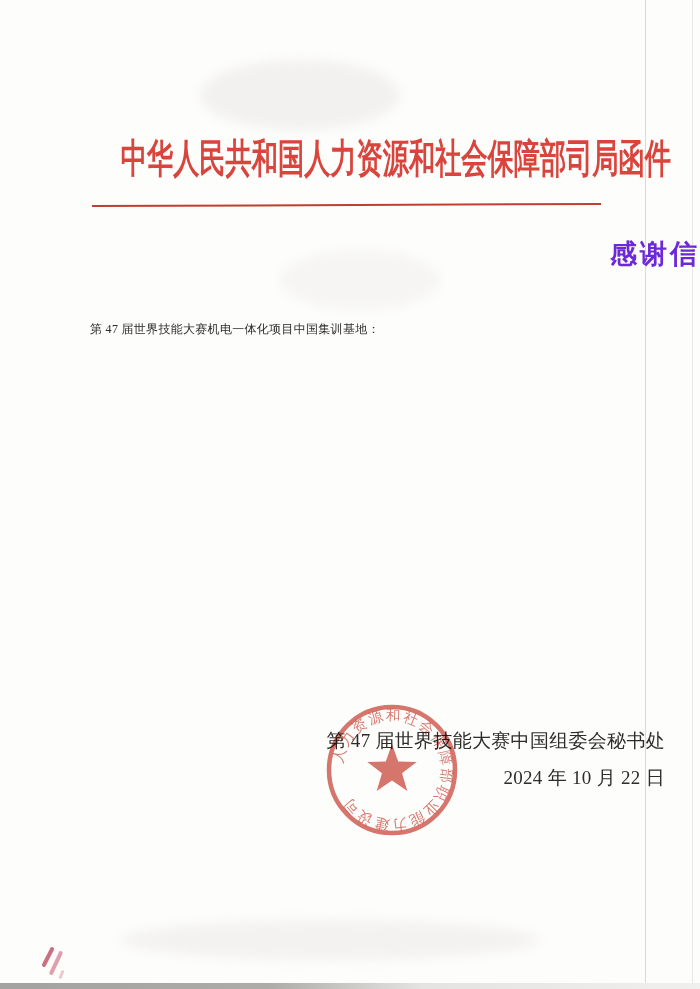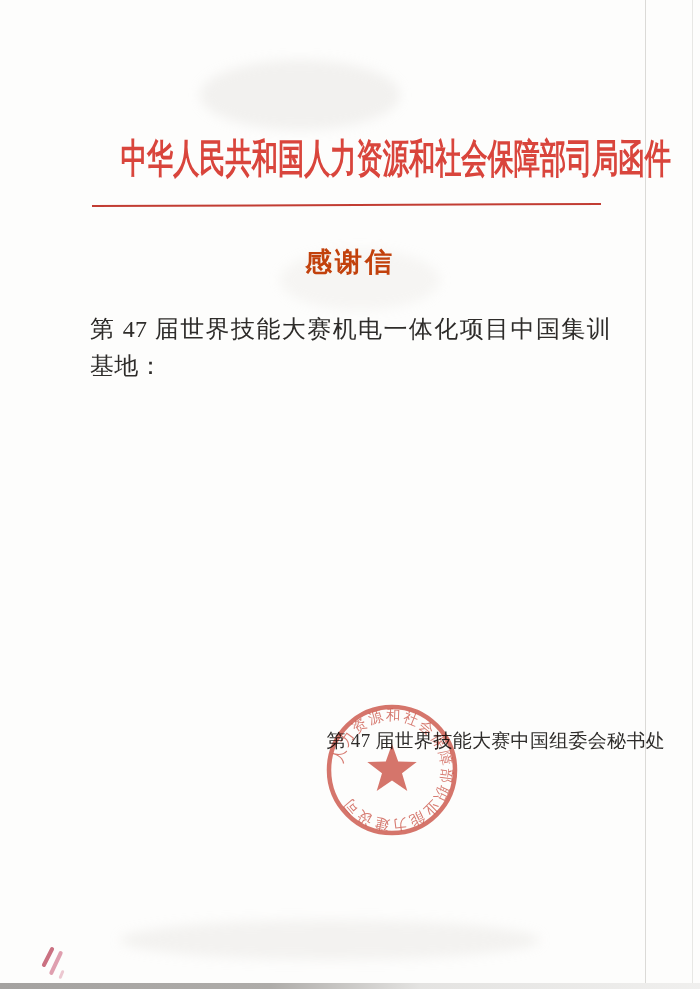--- a/index.html
+++ b/index.html
@@ -39,28 +39,28 @@
     white-space:nowrap;
   }
   .red-rule{
     position:absolute;left:92px;top:204px;width:509px;height:2px;
     background:#c23d33;
     transform:rotate(-.25deg);
   }
 
   
   .doc-title{
-    position:absolute;left:0;top:244px;width:700px;
-    text-align:center;
-    font-size:27px;font-weight:bold;color:#c2410c;
+    position:absolute;left:0;top:236px;width:700px;
+    text-align:right;
+    font-size:27px;font-weight:bold;color:#6d28d9;
     letter-spacing:3px;
   }
   .letter-body{
     position:absolute;left:90px;top:311px;width:521px;
-    font-size:24px;line-height:37px;
+    font-size:12px;line-height:37px;
     text-align:justify;
     letter-spacing:.3px;
   }
   .letter-body p{margin:0;text-indent:2em;}
   .letter-body .salutation{text-indent:0;}
 
   .sig-block{
     position:absolute;left:105px;top:722px;width:560px;
     text-align:center;
     font-size:19px;line-height:37px;
@@ -92,20 +92,21 @@
   <div class="red-rule"></div>
 
   <div class="doc-title">感谢信</div>
 
   <div class="letter-body">
     <p class="salutation">第 47 届世界技能大赛机电一体化项目中国集训基地：</p>
   </div>
 
   <div class="sig-block">
     <div>第 47 届世界技能大赛中国组委会秘书处</div>
+    <div>2024 年 10 月 22 日</div>
   </div>
 
   <svg class="seal" viewBox="0 0 140 140" width="140" height="140">
     <circle cx="70" cy="70" r="63" fill="none" stroke="#c9473a" stroke-width="4.5" opacity=".85"></circle>
     <polygon points="70,44 76.2,61.5 94.7,62 80,73.2 85.3,91 70,80.5 54.7,91 60,73.2 45.3,62 63.8,61.5" fill="#c9473a" opacity=".85"></polygon>
     <defs>
       <path id="sealTextPath" d="M 20,70 A 50,50 0 1,1 120,70 A 50,50 0 1,1 20,70" fill="none"></path>
     </defs>
     <text font-size="14.5" fill="#c9473a" opacity=".82" letter-spacing="2" font-family="'Liberation Serif','DejaVu Serif',serif">
       <textPath href="#sealTextPath" startOffset="2%">人力资源和社会保障部职业能力建设司</textPath>

